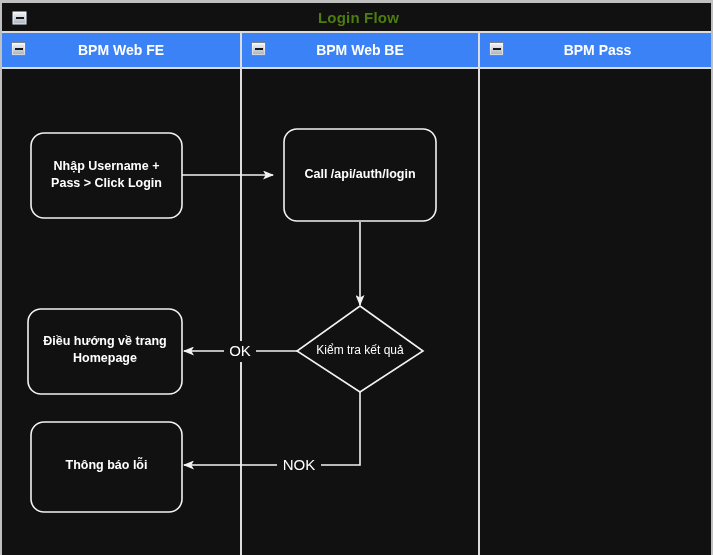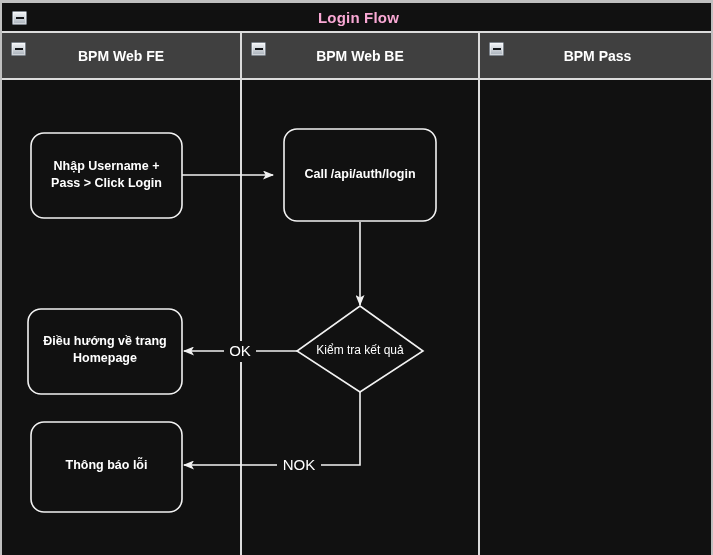--- a/index.html
+++ b/index.html
@@ -32,21 +32,21 @@
     width: 713px;
     height: 30px;
     background: #111111;
     border-bottom: 2px solid #dcdcdc;
     box-sizing: border-box;
     display: flex;
     align-items: center;
     justify-content: center;
   }
   .pool-title-text {
-    color: #f9a8d4;
+    color: #4d7c0f;
     font-size: 15px;
     font-weight: bold;
     letter-spacing: .2px;
   }
 
   
   .collapse-icon {
     position: absolute;
     width: 15px;
     height: 14px;
@@ -72,27 +72,27 @@
     position: absolute;
     top: 30px;
     height: 525px;
     box-sizing: border-box;
   }
   .lane-header {
     position: absolute;
     left: 0;
     top: 0;
     width: 100%;
-    height: 47px;
+    height: 36px;
     box-sizing: border-box;
     border-bottom: 2px solid #dcdcdc;
     display: flex;
     align-items: center;
     justify-content: center;
-    background: #404040;
+    background: #3b82f6;
   }
   .lane-header-text {
     color: #ffffff;
     font-size: 14px;
     font-weight: bold;
   }
   .lane-collapse { left: 9px; top: 9px; }
   .lane-divider {
     position: absolute;
     top: 30px;

